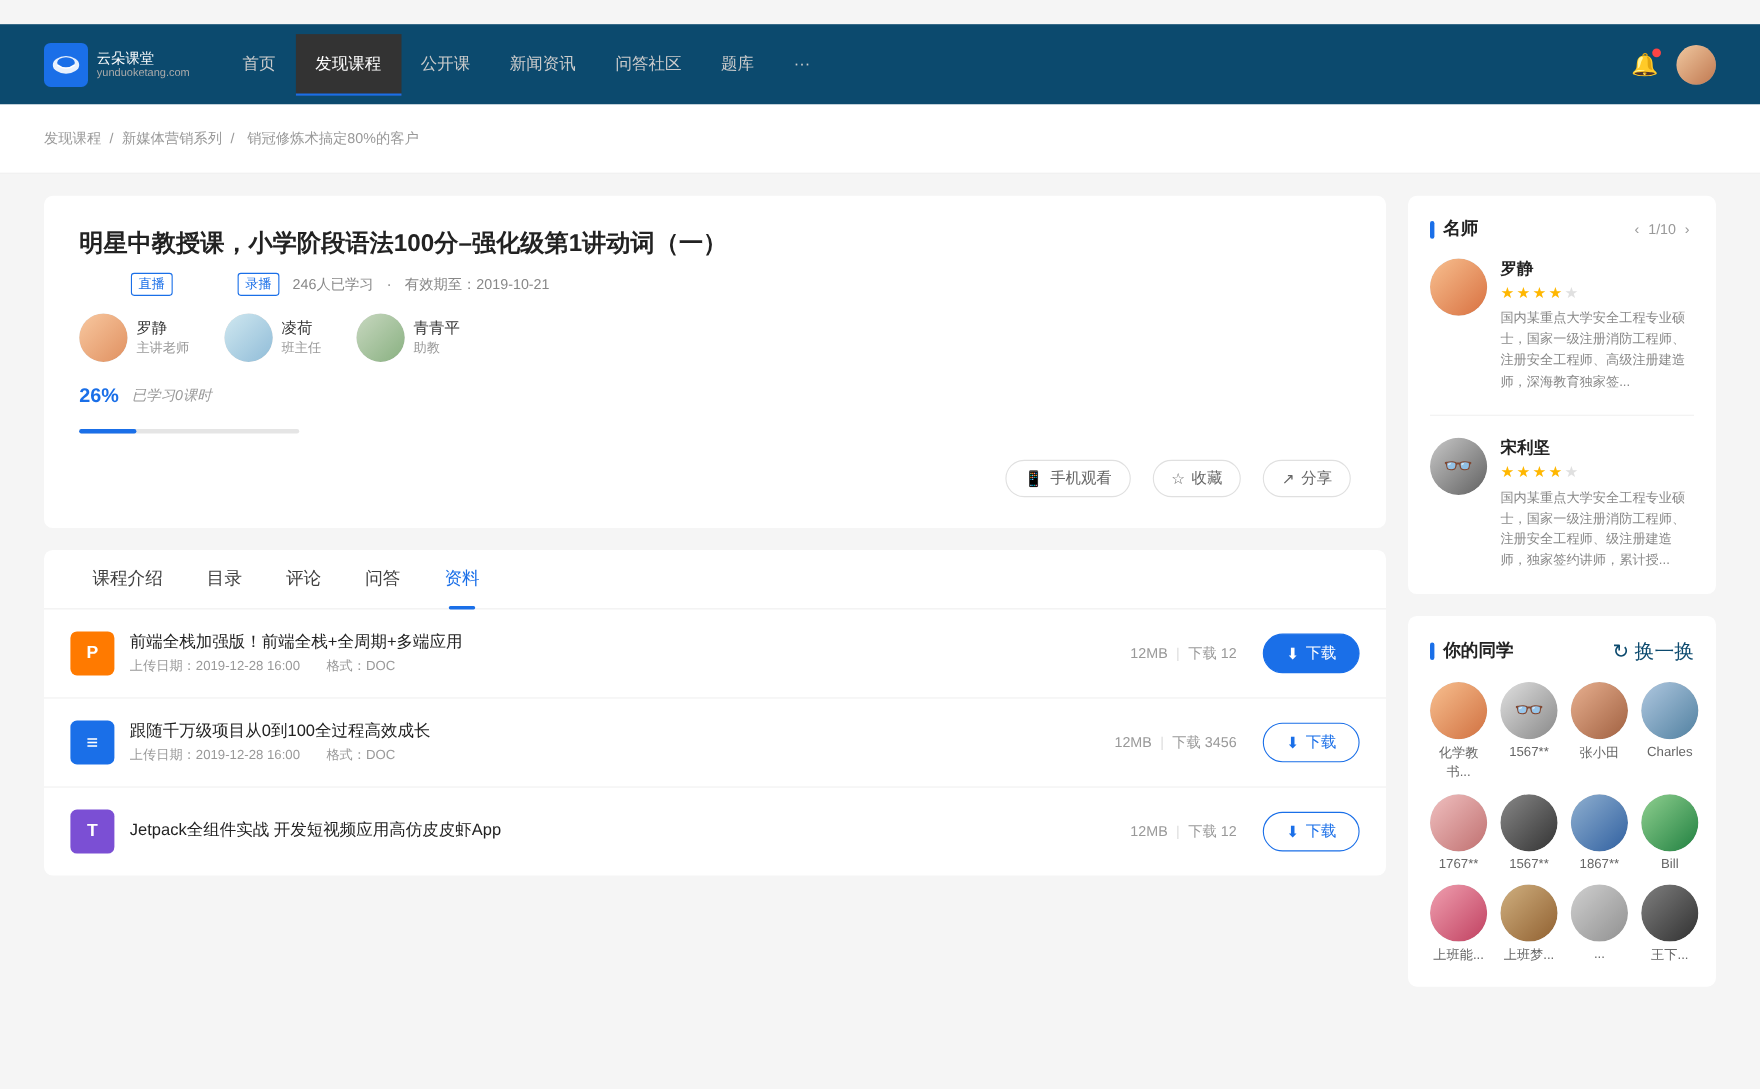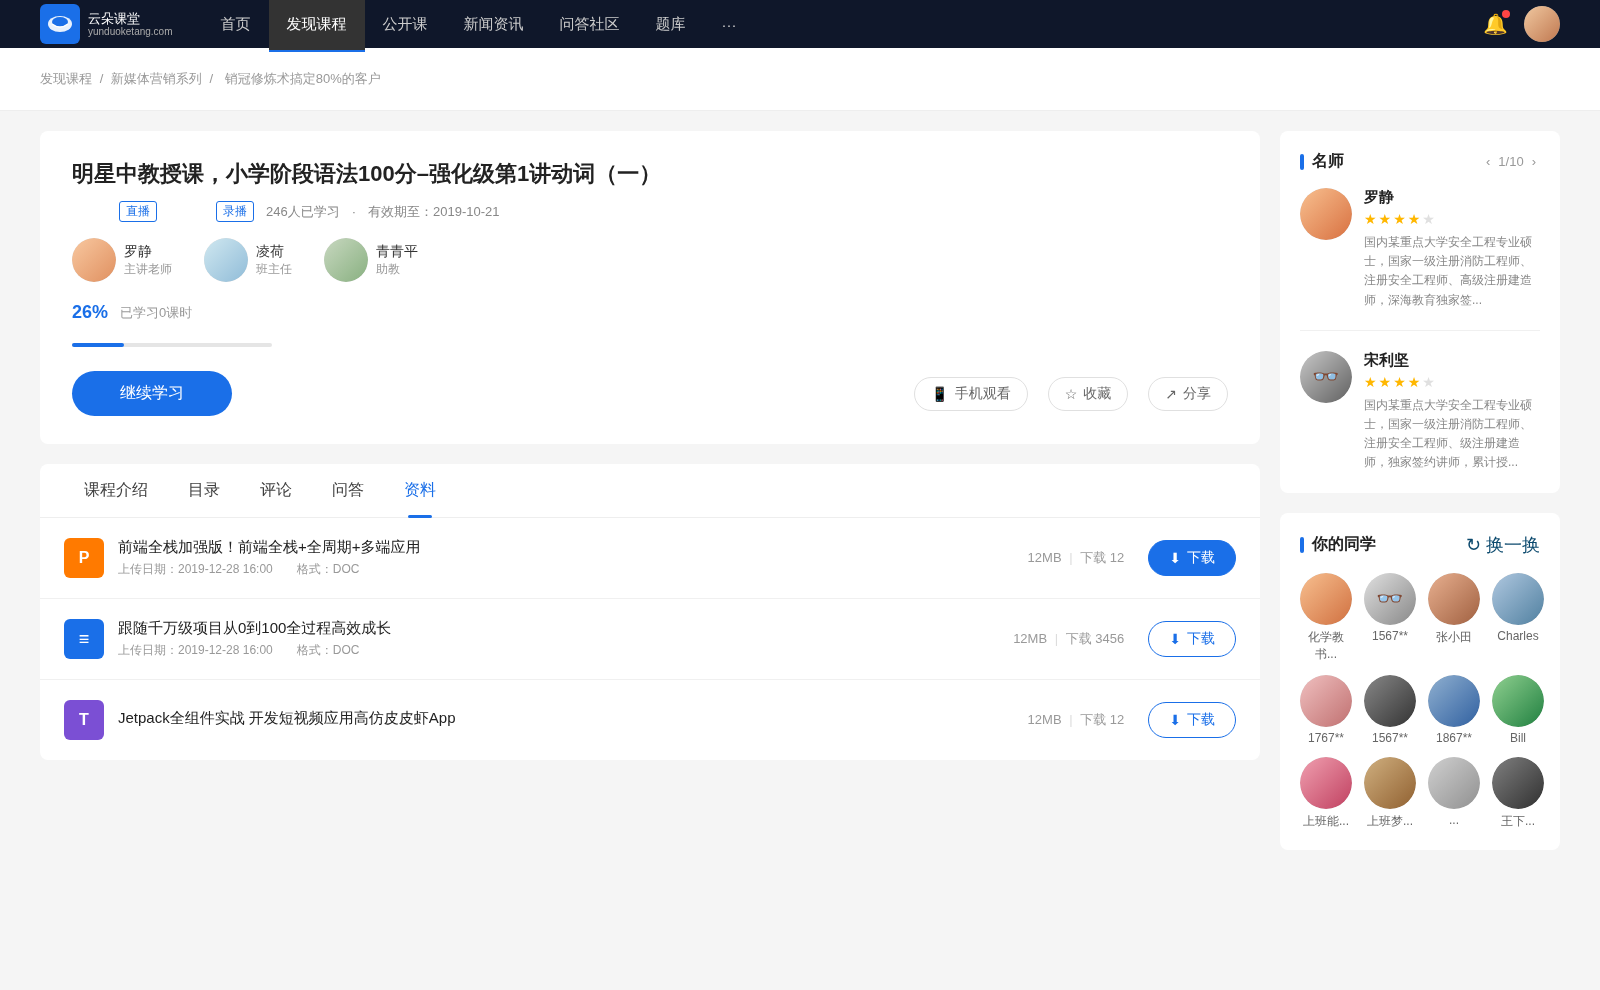--- a/index.html
+++ b/index.html
@@ -1,19 +1,19 @@
 <!DOCTYPE html>
 <html><head>
   <meta charset="utf-8">
   <style>
     * { box-sizing: border-box; margin: 0; padding: 0; }
     body { font-family: -apple-system, BlinkMacSystemFont, 'PingFang SC', 'Microsoft YaHei', sans-serif; background: #f5f5f5; font-size: 14px; color: #333; }
 
     
-    .navbar { background: #0f172a; height: 48px; display: flex; align-items: center; padding: 0 40px; gap: 0; }
+    .navbar { background: #0c4a6e; height: 73px; display: flex; align-items: center; padding: 0 40px; gap: 0; margin-top: 22px; }
     .navbar-logo { display: flex; align-items: center; gap: 8px; margin-right: 30px; }
     .logo-icon { width: 40px; height: 40px; background: #1a6fe8; border-radius: 6px; display: flex; align-items: center; justify-content: center; color: white; font-size: 18px; font-weight: bold; }
     .logo-text { color: white; font-size: 13px; line-height: 1.2; }
     .logo-sub { color: #aaa; font-size: 10px; }
     .nav-items { display: flex; align-items: center; gap: 0; flex: 1; }
     .nav-item { color: #ccc; padding: 0 18px; height: 56px; display: flex; align-items: center; font-size: 15px; cursor: pointer; position: relative; }
     .nav-item.active { color: white; background: #333; }
     .nav-item.active::after { content: ''; position: absolute; bottom: 0; left: 0; right: 0; height: 2px; background: #1a6fe8; }
     .nav-right { display: flex; align-items: center; gap: 16px; margin-left: auto; }
     .bell-icon { color: #ccc; font-size: 20px; position: relative; cursor: pointer; }
@@ -39,21 +39,21 @@
     .badge-record { border-color: #1a6fe8; color: #1a6fe8; }
     .teachers { display: flex; align-items: center; gap: 32px; margin-bottom: 20px; }
     .teacher { display: flex; align-items: center; gap: 8px; }
     .teacher-avatar { width: 44px; height: 44px; border-radius: 50%; overflow: hidden; background: #ddd; }
     .teacher-info { display: flex; flex-direction: column; }
     .teacher-name { font-size: 14px; color: #333; font-weight: 500; }
     .teacher-role { font-size: 12px; color: #999; }
     .progress-section { margin-bottom: 24px; }
     .progress-header { display: flex; align-items: center; gap: 12px; margin-bottom: 20px; }
     .progress-pct { font-size: 18px; font-weight: bold; color: #1a6fe8; }
-    .progress-label { font-size: 13px; color: #999; }
+    .progress-label { font-size: 13px; color: #999; font-style: italic; }
     .progress-bar-bg { width: 200px; height: 4px; background: #e5e5e5; border-radius: 2px; }
     .progress-bar-fill { height: 100%; background: #1a6fe8; border-radius: 2px; }
     .course-actions { display: flex; align-items: center; gap: 12px; }
     .btn-continue { background: #1a6fe8; color: white; border: none; border-radius: 24px; padding: 12px 48px; font-size: 16px; cursor: pointer; font-weight: 500; }
     .action-btns { display: flex; gap: 20px; margin-left: auto; }
     .action-btn { display: flex; align-items: center; gap: 6px; color: #666; font-size: 14px; cursor: pointer; border: 1px solid #e0e0e0; border-radius: 20px; padding: 7px 16px; background: white; }
 
     
     .tabs-card { background: white; border-radius: 8px; padding: 0; margin-bottom: 20px; }
     .tabs { display: flex; border-bottom: 1px solid #eee; padding: 0 24px; }
@@ -191,21 +191,20 @@
       <div class="progress-section">
         <div class="progress-header">
           <span class="progress-pct">26%</span>
           <span class="progress-label">已学习0课时</span>
         </div>
         <div class="progress-bar-bg">
           <div class="progress-bar-fill" style="width: 26%"></div>
         </div>
       </div>
       <div class="course-actions">
-        <button class="btn-continue">继续学习</button>
         <div class="action-btns">
           <button class="action-btn">
             <span>📱</span>
             <span>手机观看</span>
           </button>
           <button class="action-btn">
             <span>☆</span>
             <span>收藏</span>
           </button>
           <button class="action-btn">

